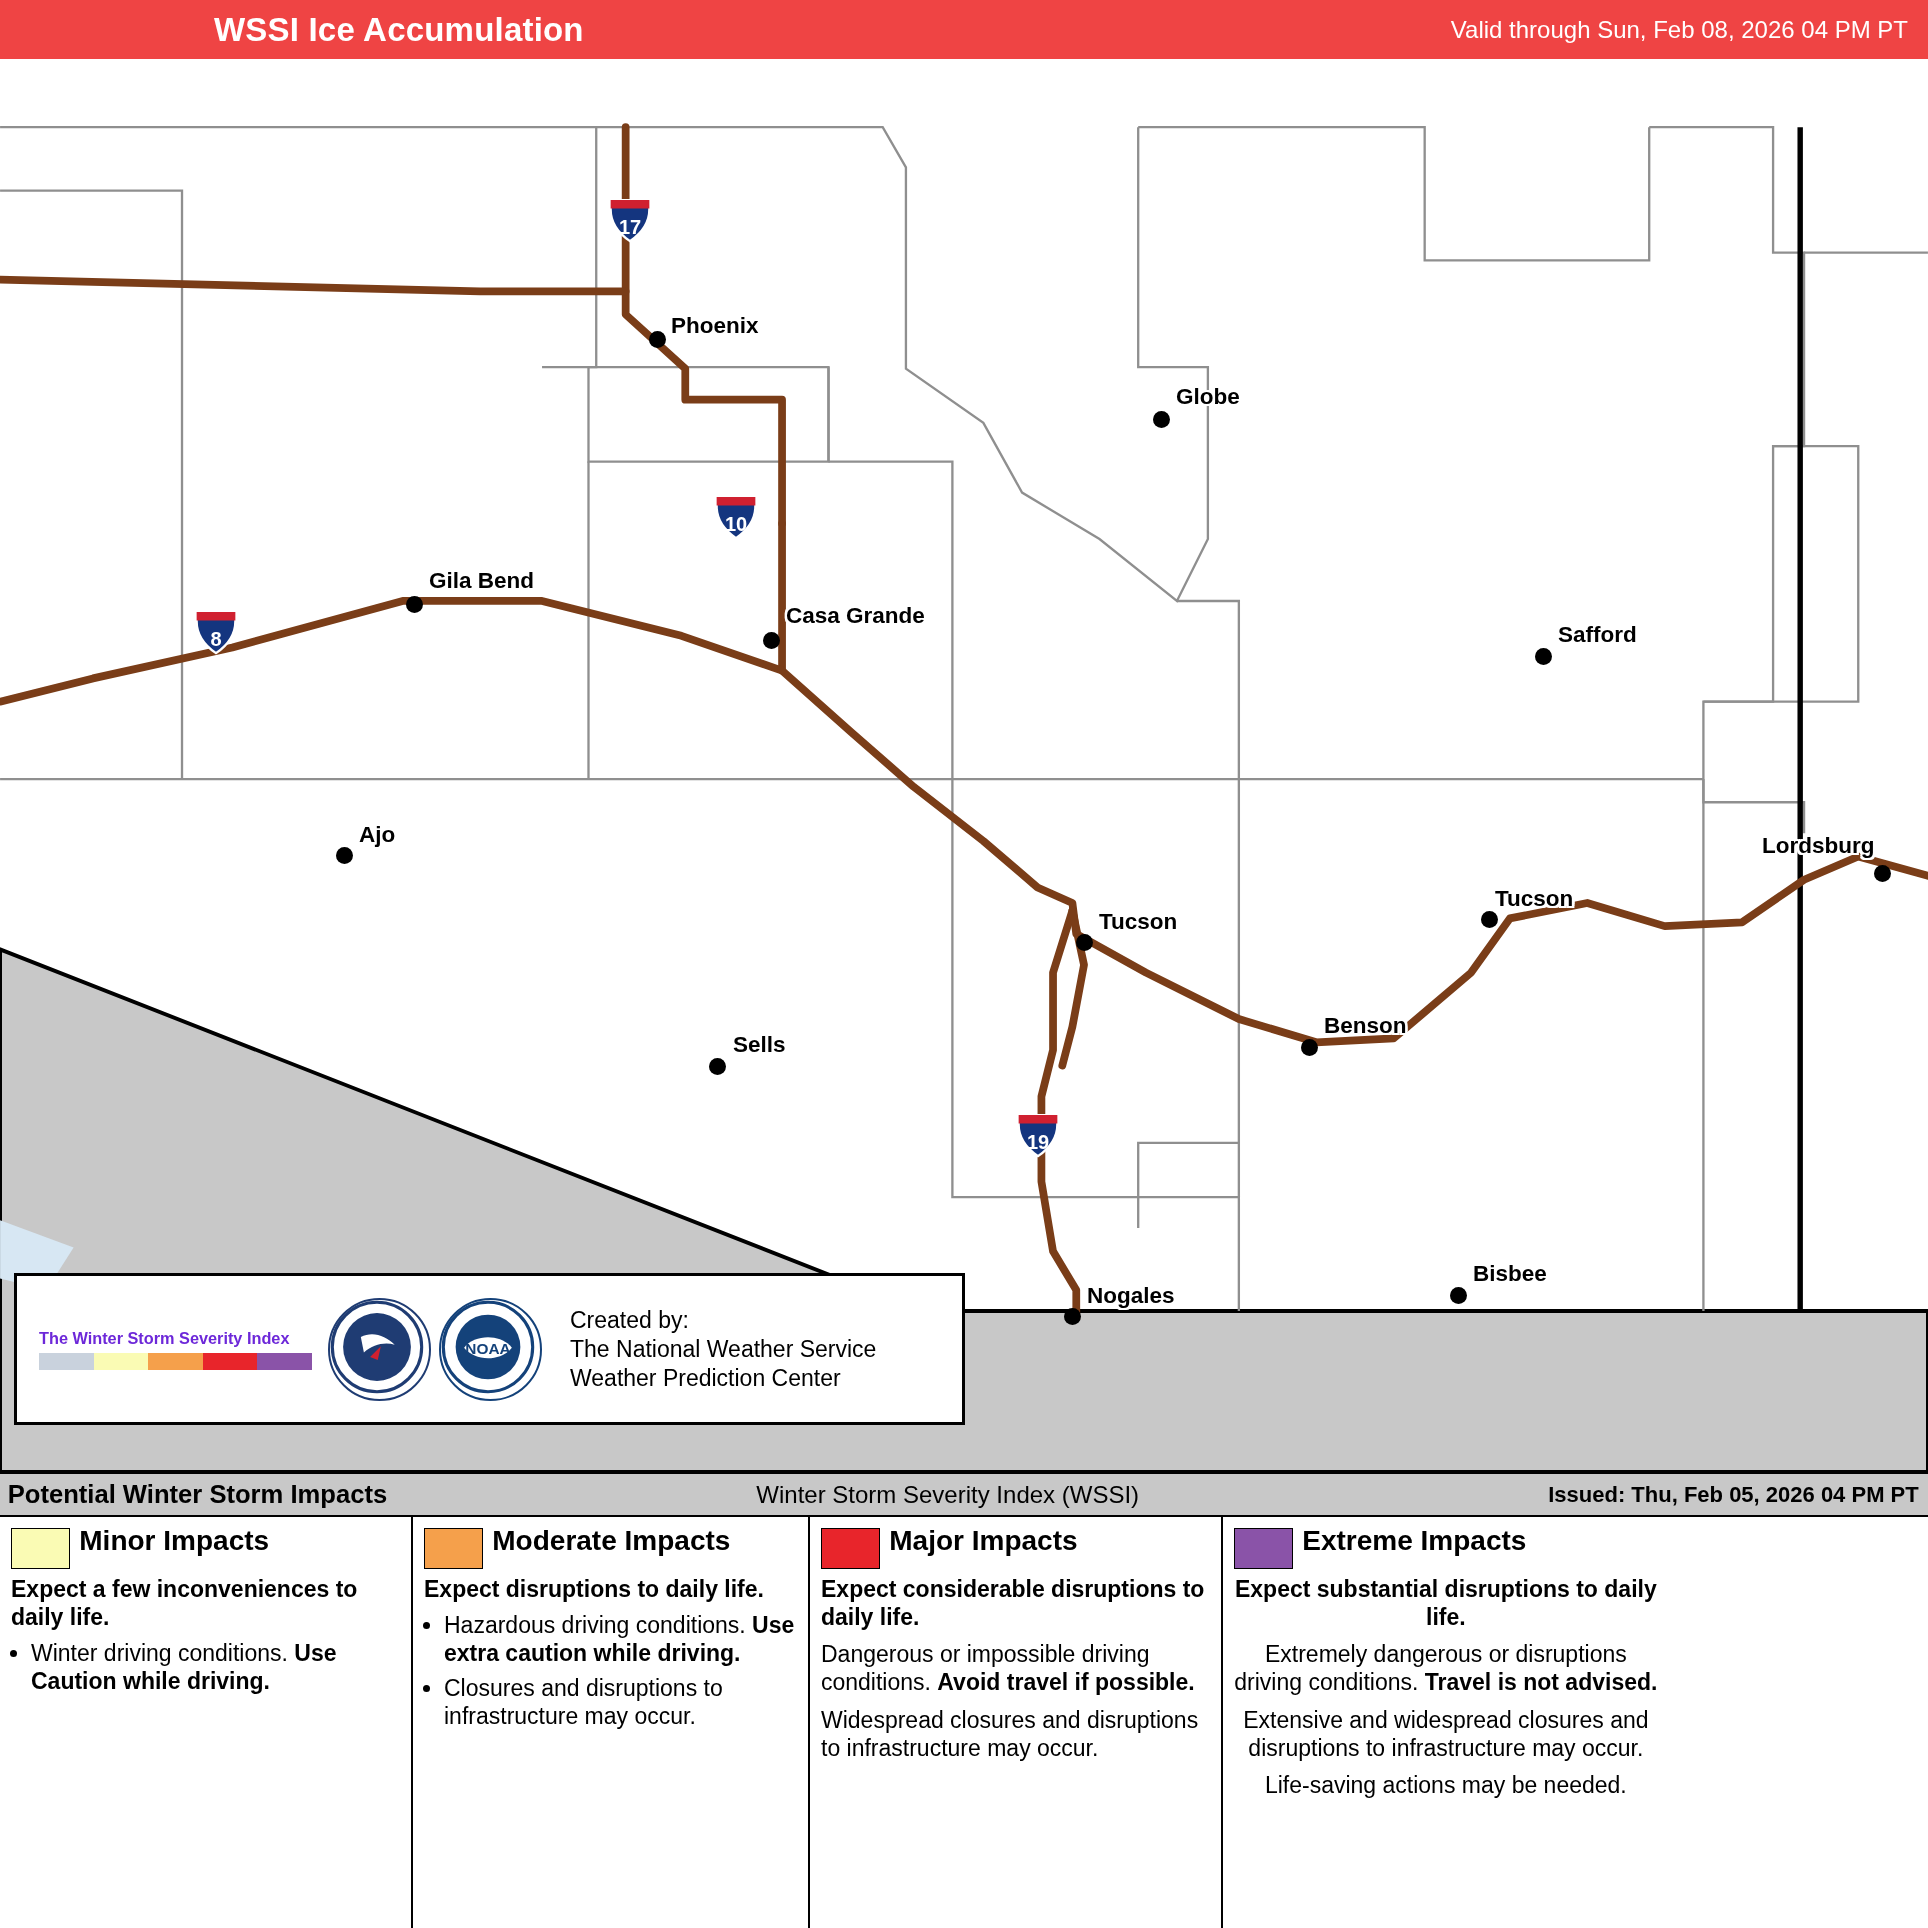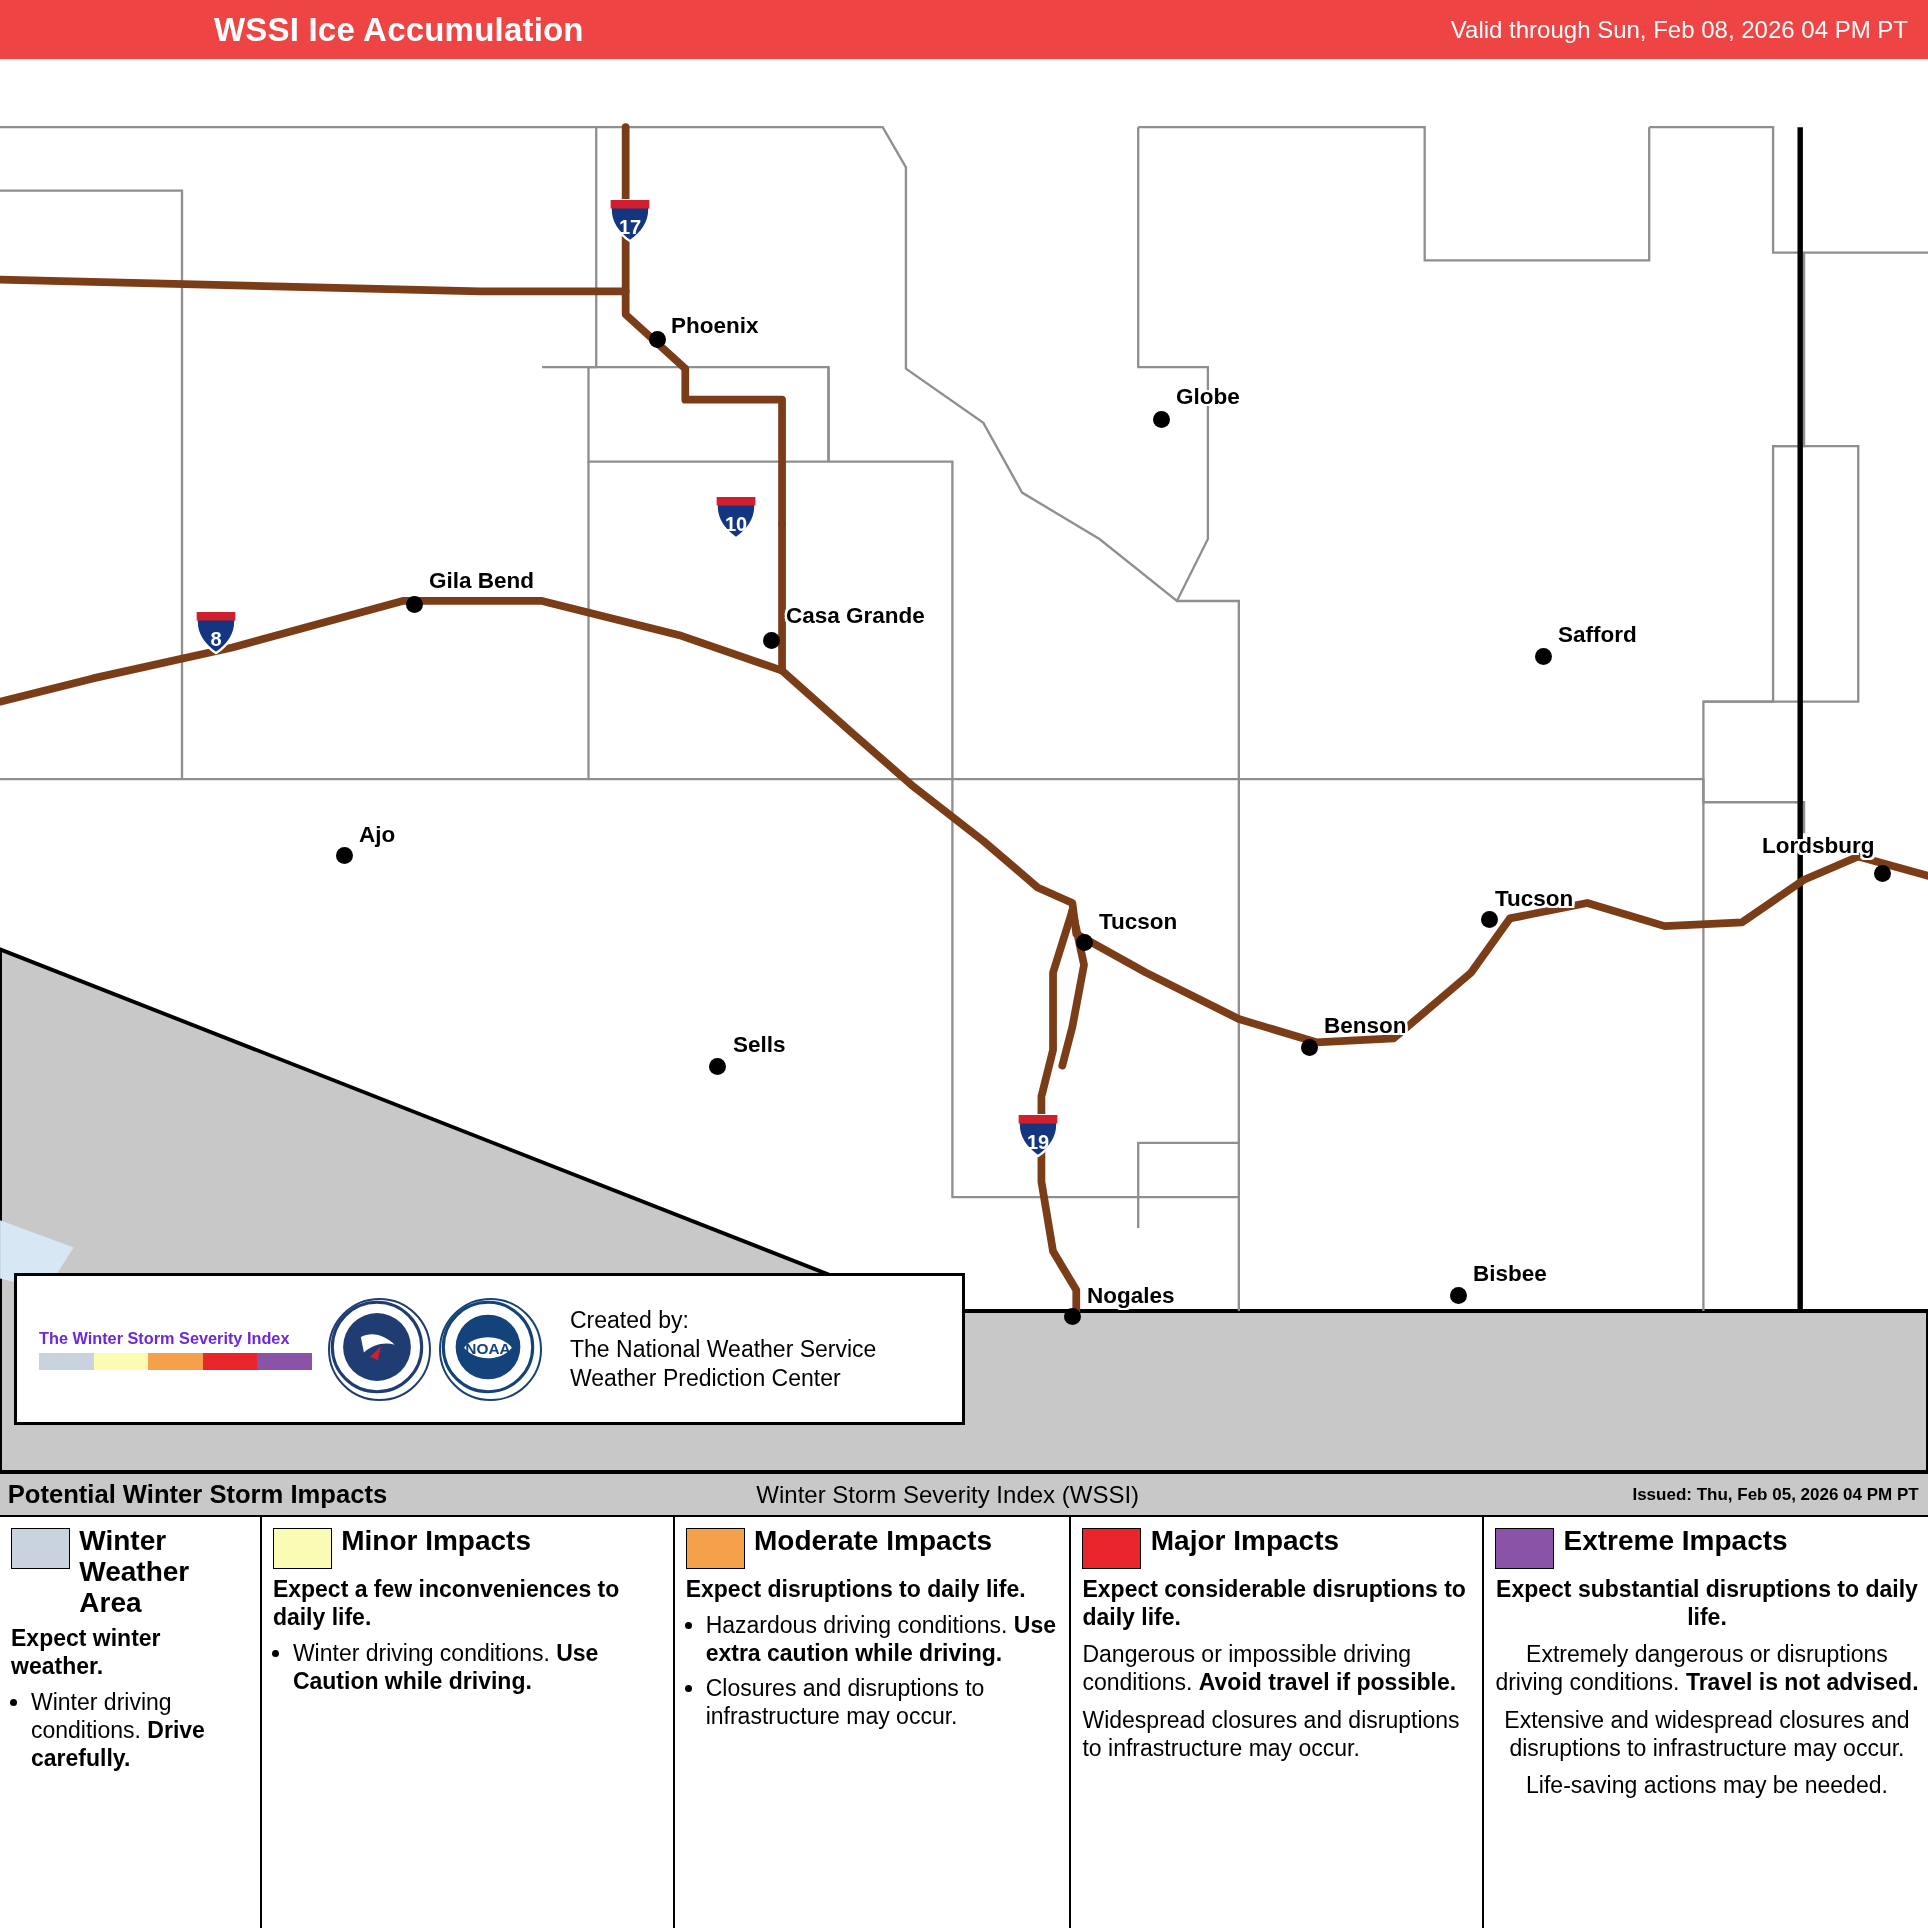--- a/index.html
+++ b/index.html
@@ -71,21 +71,21 @@
   }
 
   
   .impacts-bar{
     position:absolute;left:0;top:1472px;width:1928px;height:45px;
     background:#c8c8c8;border-top:2.3px solid #000;border-bottom:2.3px solid #000;
     box-sizing:border-box;display:flex;align-items:center;
   }
   .impacts-bar .left{font-size:25.6px;font-weight:bold;padding-left:7.7px;width:558px;}
   .impacts-bar .mid{font-size:24px;flex:1;text-align:center;}
-  .impacts-bar .right{font-size:17px;font-weight:bold;padding-right:9.3px;text-align:right;width:589px;}
+  .impacts-bar .right{font-size:22px;font-weight:bold;padding-right:9.3px;text-align:right;width:589px;}
 
   
   .legend{
     position:absolute;left:0;top:1517px;width:1928px;height:411px;
     display:flex;box-sizing:border-box;
   }
   .lcol{
     box-sizing:border-box;border-right:2.3px solid #000;
     padding:7.7px 9.3px 0 11px;position:relative;
   }
@@ -266,32 +266,20 @@
   </div>
 
   <div class="impacts-bar">
     <div class="left">Potential Winter Storm Impacts</div>
     <div class="mid">Winter Storm Severity Index (WSSI)</div>
     <div class="right">Issued: Thu, Feb 05, 2026 04 PM PT</div>
   </div>
 
   <div class="legend">
 
-    <div class="lcol" style="width:262px;">
-      <div class="head">
-        <div class="swatch" style="background:#c9d2dd"></div>
-        <div class="headtxt">Winter Weather Area</div>
-      </div>
-      <div class="lead">Expect winter weather.</div>
-      <ul>
-        <li>
-          <span>Winter driving conditions. </span><span class="b">Drive carefully.</span>
-        </li>
-      </ul>
-    </div>
 
     <div class="lcol" style="width:413px;">
       <div class="head">
         <div class="swatch" style="background:#fafbb4"></div>
         <div class="headtxt">Minor Impacts</div>
       </div>
       <div class="lead">Expect a few inconveniences to daily life.</div>
       <ul>
         <li>
           <span>Winter driving conditions. </span><span class="b">Use Caution while driving.</span>

